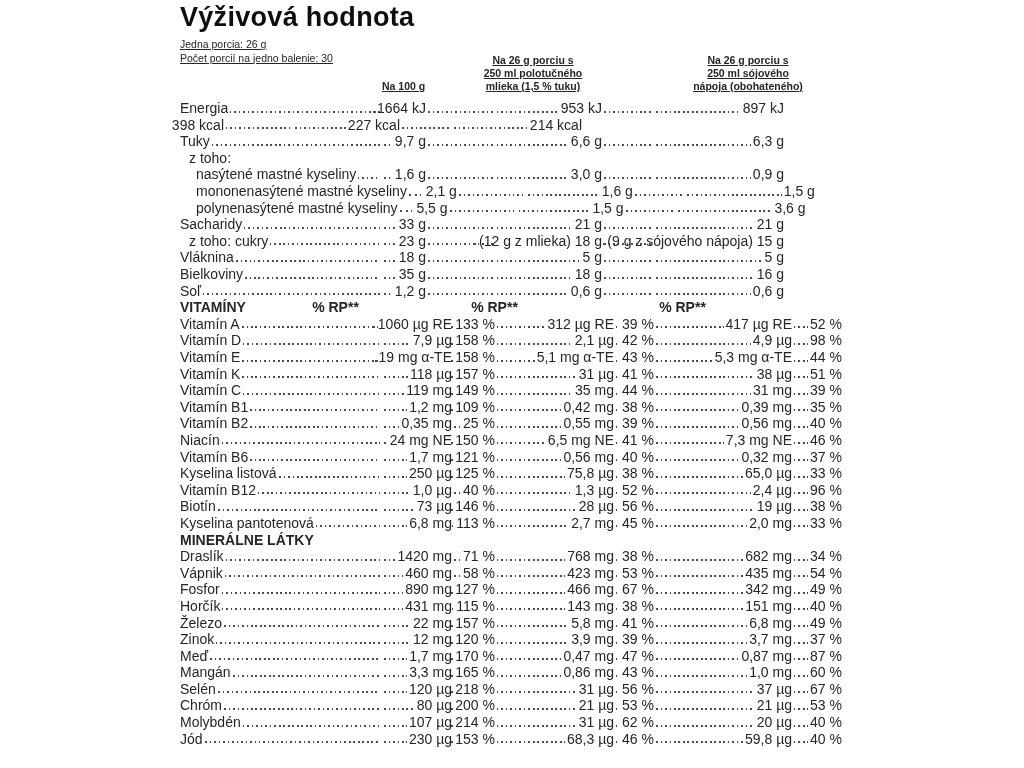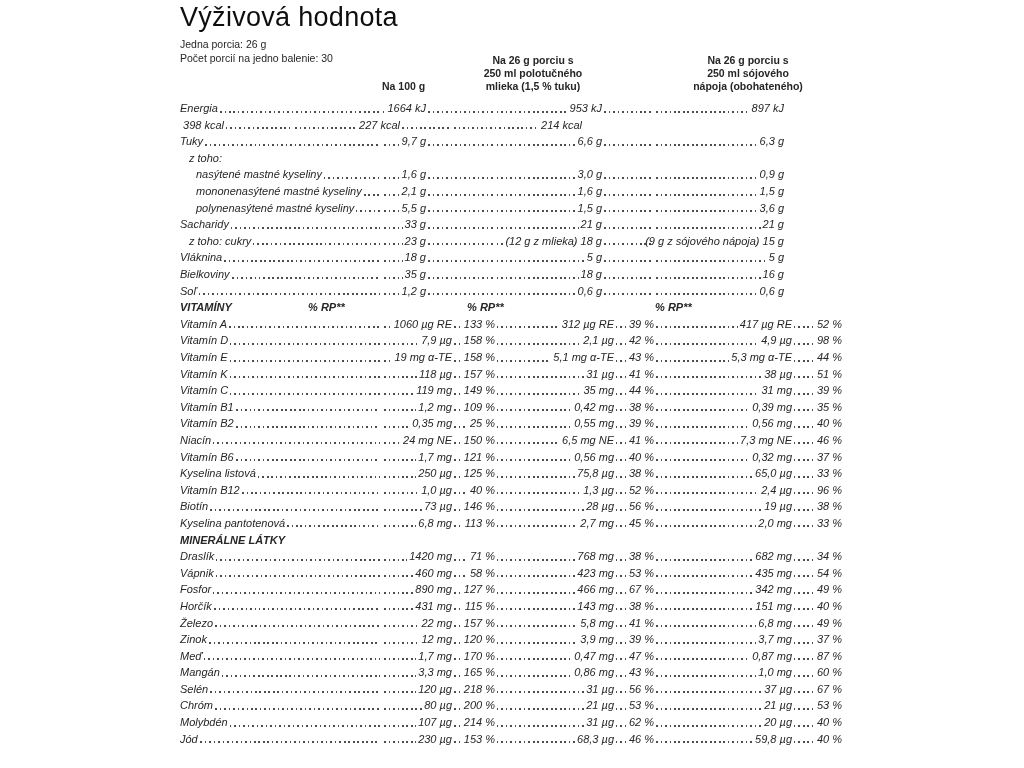--- a/index.html
+++ b/index.html
@@ -1,28 +1,28 @@
 <!DOCTYPE html>
 <html><head>
 <meta charset="utf-8">
 <style>
   html,body{margin:0;padding:0;}
   body{width:1024px;height:768px;background:#ffffff;font-family:"Liberation Sans",sans-serif;color:#262626;}
   .sheet{position:relative;width:1024px;height:768px;overflow:hidden;background:#fff;}
   .doc{position:absolute;left:180px;top:2px;width:662px;}
-  .title{font-size:27px;font-weight:normal;color:#0e0e0e;letter-spacing:0.3px;margin:0 0 5px 0;}
-  .headzone{display:flex;align-items:flex-end;height:56px;font-size:10.5px;}
+  .title{font-size:27px;font-weight:bold;color:#0e0e0e;letter-spacing:0.3px;margin:0 0 5px 0;}
+  .headzone{display:flex;align-items:flex-end;height:56px;font-size:10.5px;text-decoration:underline;}
   .metacol{flex:1 1 0;align-self:flex-start;line-height:13.5px;}
   .hc{font-weight:bold;line-height:13px;padding-bottom:1px;margin-top:12px;}
   .hc1{width:70px;}
   .hc2{width:162px;text-align:center;}
   .spacer-p2{width:40px;}
   .hc3{width:188px;text-align:center;}
   .tbody{margin-top:4px;}
-  .row{display:flex;align-items:flex-end;height:16.6px;font-size:11px;line-height:12.5px;font-style:italic;}
+  .row{display:flex;align-items:flex-end;height:16.6px;font-size:14px;line-height:12.5px;}
   .lbl{flex:0 0 auto;white-space:nowrap;}
   .lead{flex:1 1 0;min-width:2px;height:2px;margin:0 2px 2px 2px;align-self:flex-end;
         background-image:repeating-linear-gradient(to right,#4d4d4d 0 1.5px,transparent 1.5px 4.5px);}
   .cell{flex:0 0 auto;display:flex;align-items:flex-end;justify-content:flex-end;}
   .txt{white-space:nowrap;flex:0 0 auto;}
   .c-v1{width:70px}.c-p1{width:43px}.c-v2{width:119px}.c-p2{width:40px}.c-v3{width:138px}.c-p3{width:50px}
   .t-r .c-v1,.t-c .c-v1{width:44px}
   .t-r .c-p1,.t-c .c-p1{width:69px}
   .t-r .c-v2,.t-c .c-v2{width:107px}
   .t-r .c-p2,.t-c .c-p2{width:52px}

